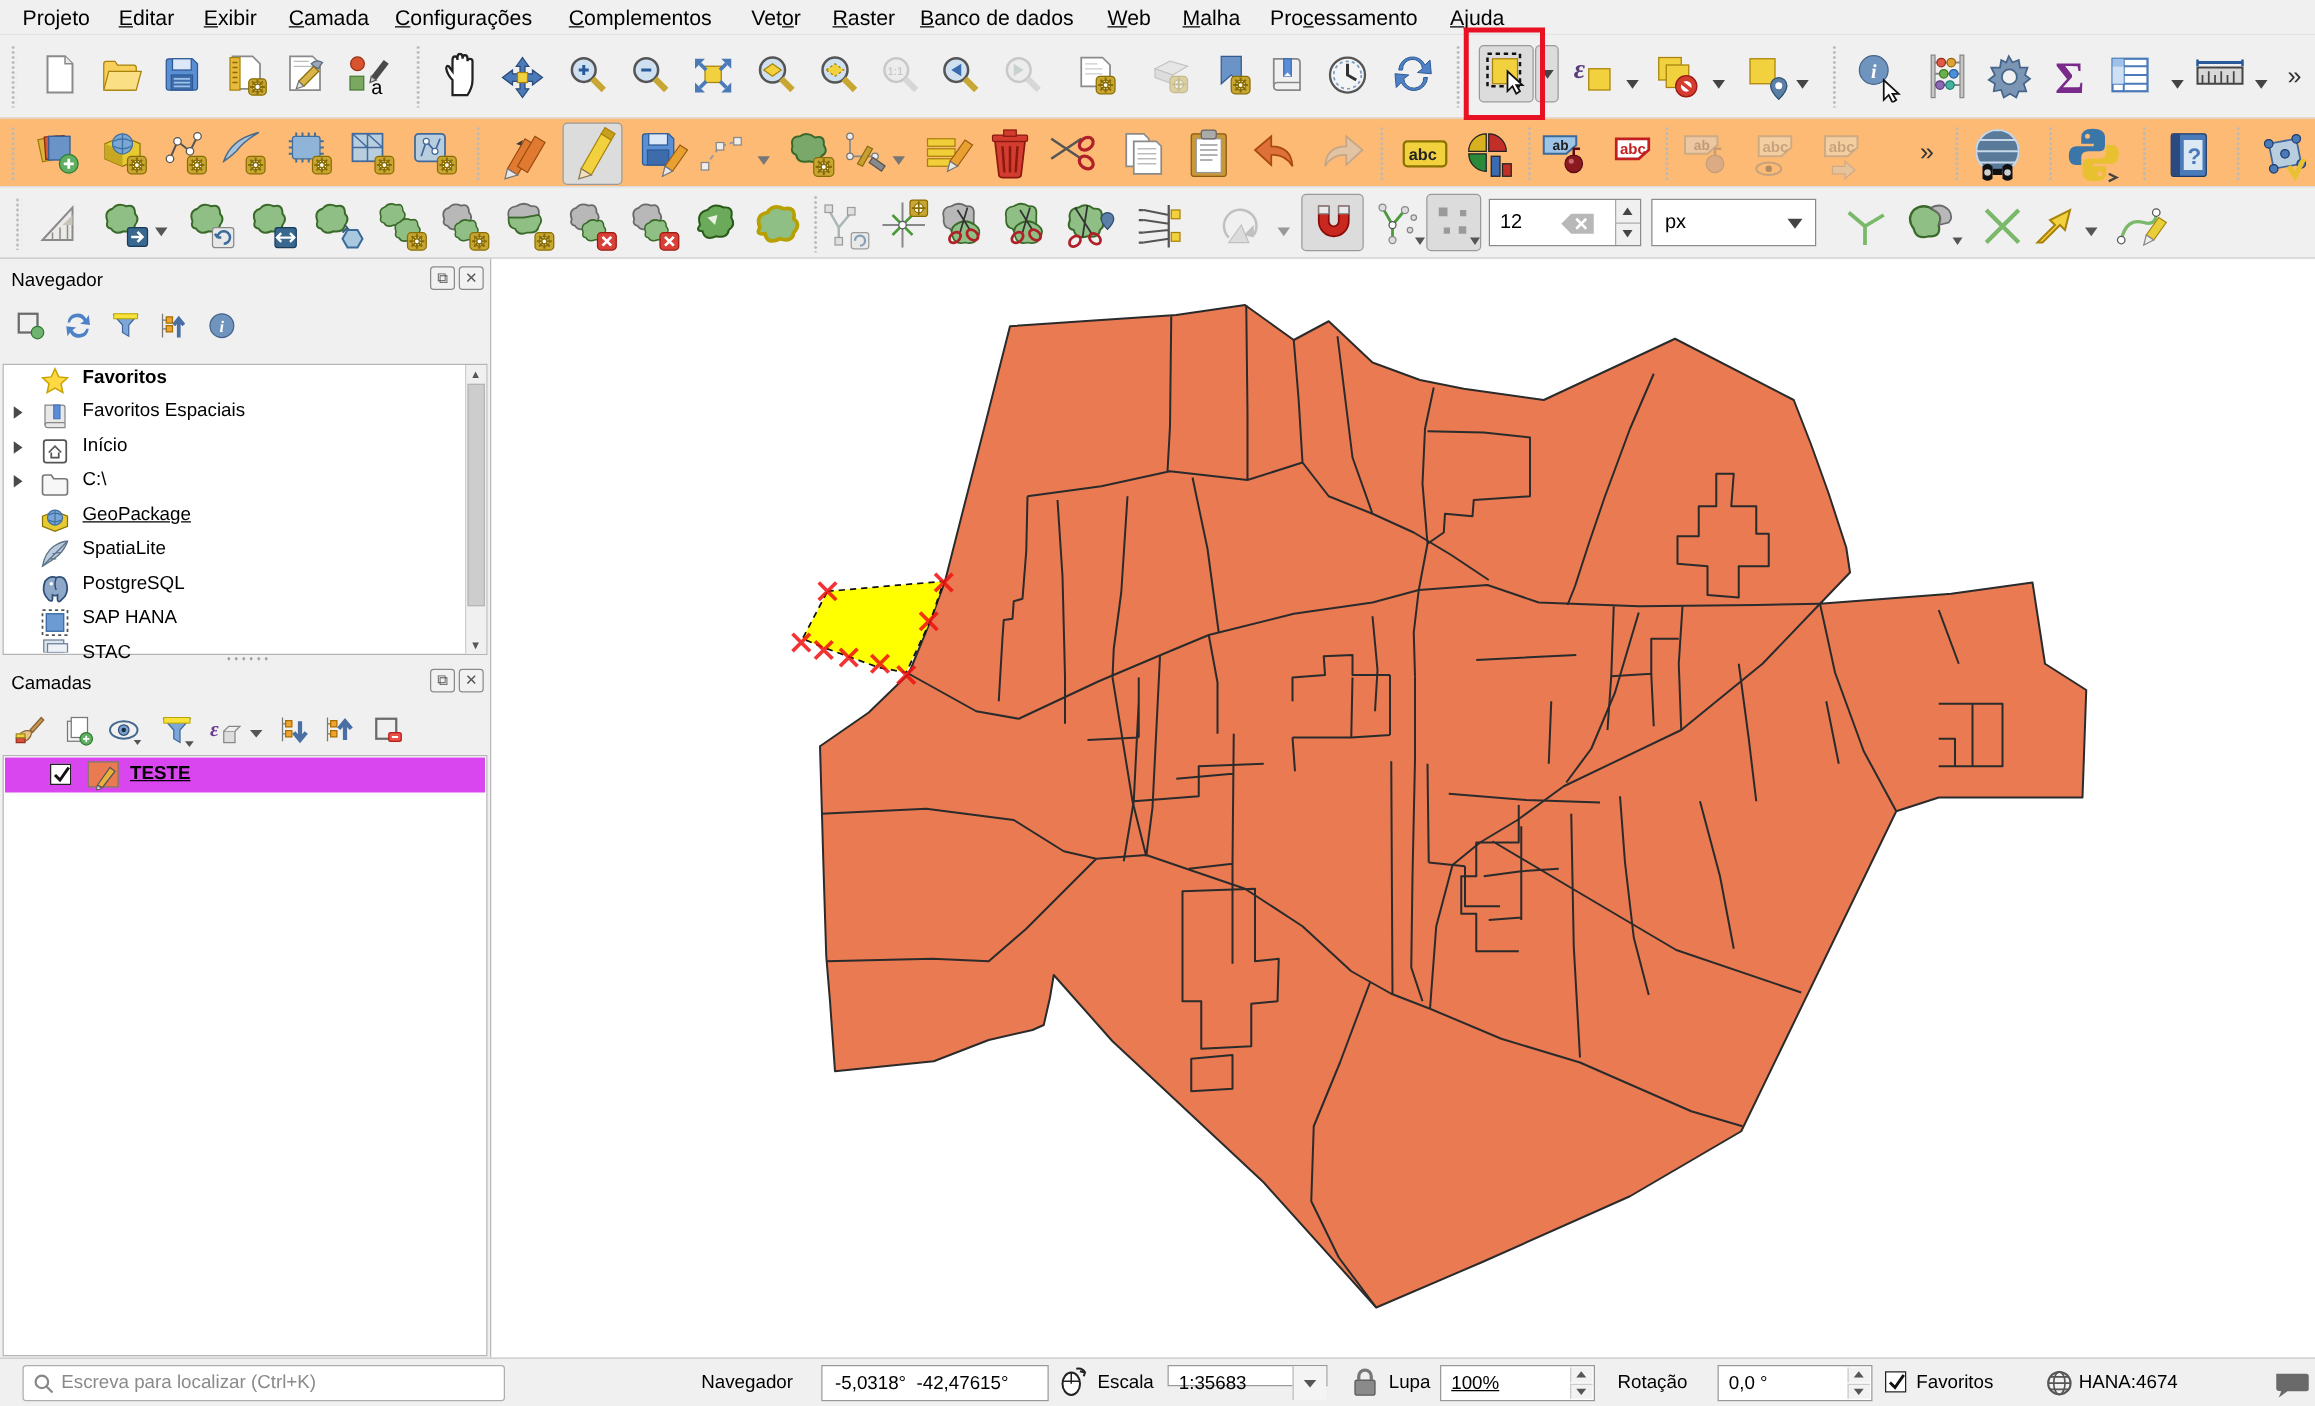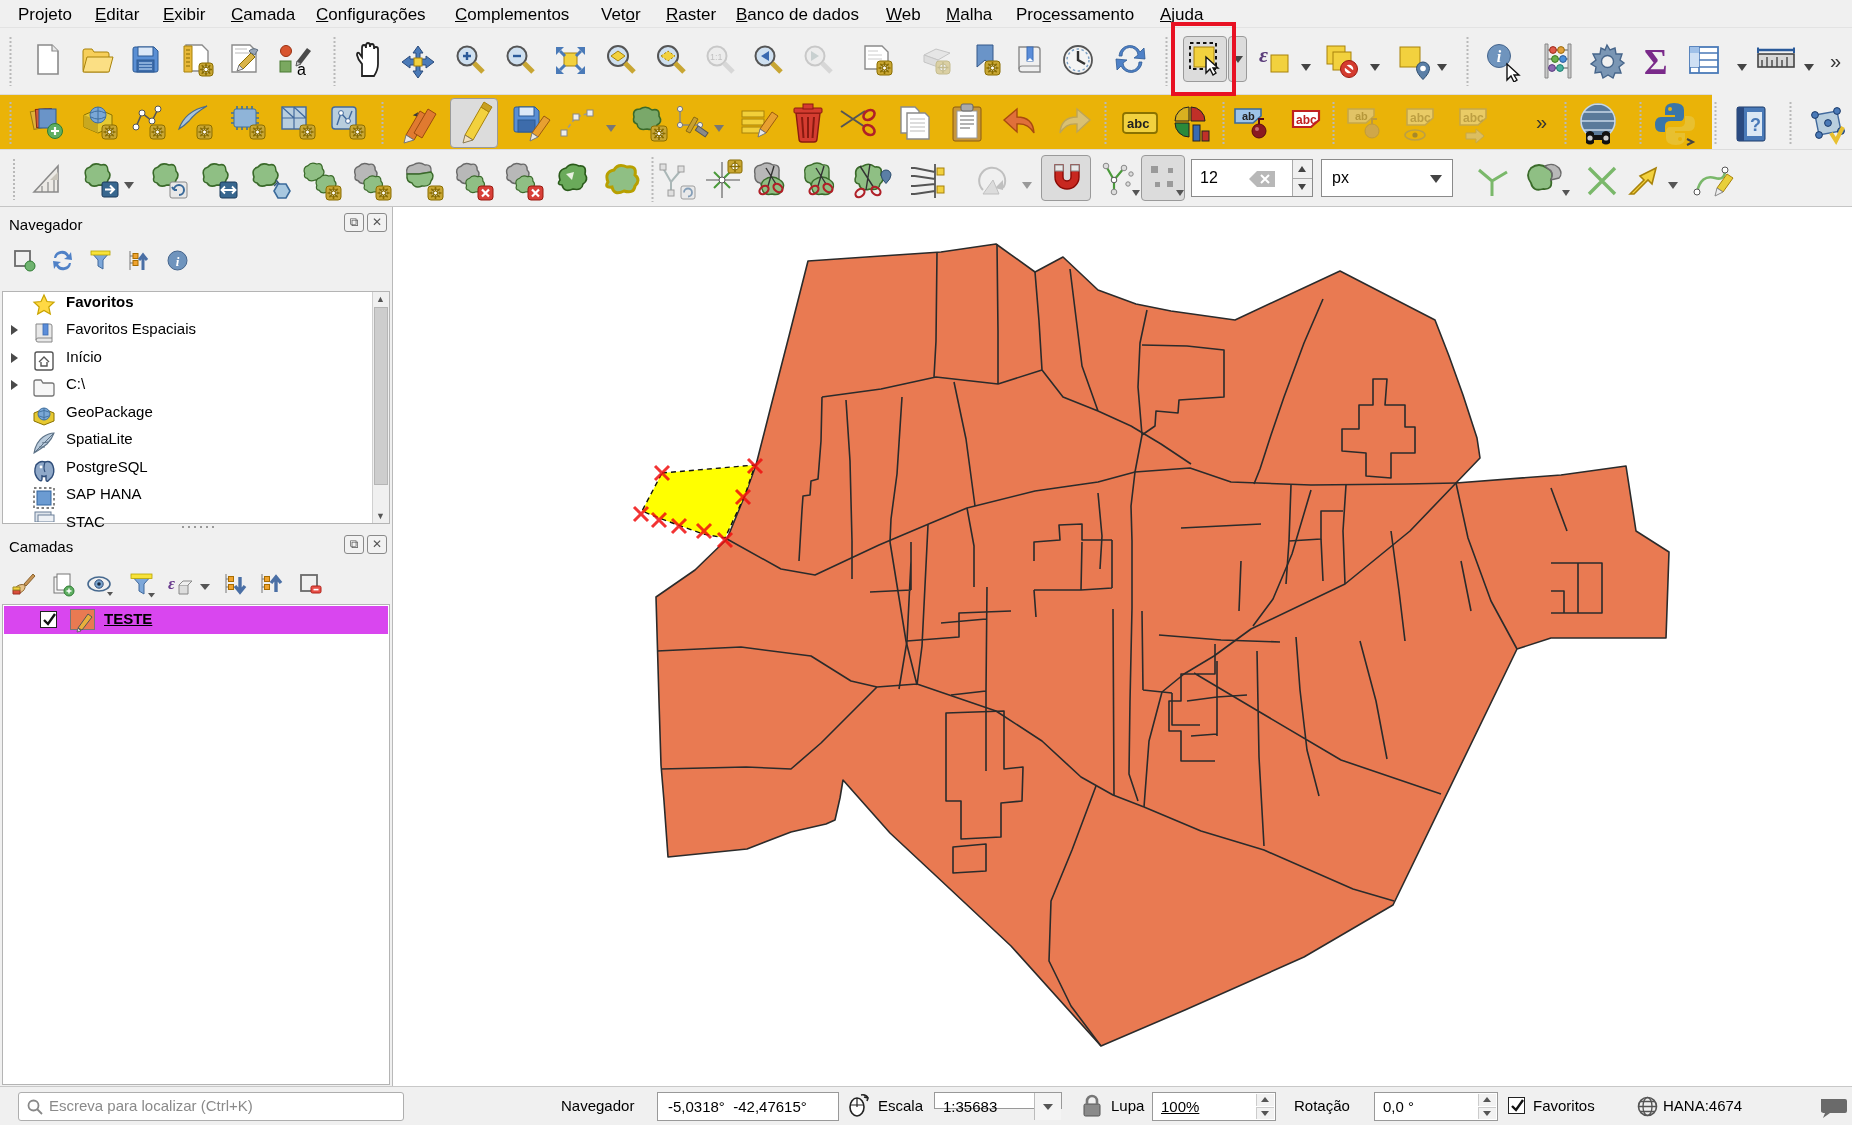--- a/index.html
+++ b/index.html
@@ -3,21 +3,21 @@
 <meta charset="utf-8">
 <style>
 * { margin:0; padding:0; box-sizing:border-box; }
 html,body { width:1852px; height:1125px; overflow:hidden; background:#f0f0f0;
   font-family:"Liberation Sans", sans-serif; }
 .ab { position:absolute; }
 #menubar { left:0; top:0; width:1852px; height:27px; background:#f0f0f0; }
 .mi { position:absolute; top:5px; font-size:17px; color:#000; white-space:nowrap; }
 .mi u { text-decoration:underline; }
 #row1 { left:0; top:27px; width:1852px; height:67px; background:#f0f0f0; border-top:1px solid #e3e3e3;}
-#row2 { left:0; top:94px; width:1712px; height:55px; background:#eab308; border-top:1px solid #dcdcdc;}
+#row2 { left:0; top:94px; width:1852px; height:55px; background:#fdba74; border-top:1px solid #dcdcdc;}
 #row3 { left:0; top:149px; width:1852px; height:57px; background:#f0f0f0; border-top:1px solid #dcdcdc;}
 #mainarea { left:0; top:206px; width:1852px; height:880px; background:#f0f0f0; border-top:1px solid #c5c5c5; }
 #canvas { position:absolute; left:392px; top:0px; width:1460px; height:880px; background:#ffffff; border-left:1px solid #b9b9b9;}
 #statusbar { left:0; top:1086px; width:1852px; height:39px; background:#f0f0f0; border-top:1px solid #c8c8c8; font-size:15px;}
 .panel-title { font-size:15px; color:#000; }
 .pbtn { position:absolute; width:20px; height:19px; border:1px solid #8a8a8a; border-radius:3px; background:#f2f2f2; color:#555; font-size:12px; text-align:center; line-height:17px;}
 .sep { position:absolute; width:5px; background-image:radial-gradient(circle, #b9b9b9 1px, transparent 1.2px); background-size:4px 4px; background-position:center top;}
 .whitebox { position:absolute; background:#fff; border:1px solid #999; }
 .sblabel { position:absolute; top:10px; color:#000; }
 .treetxt { position:absolute; font-size:15px; color:#000; white-space:nowrap;}
@@ -664,21 +664,21 @@
         </svg>
       <svg class="ab" style="left:165px;top:41px" width="25" height="25" viewBox="0 0 25 25">
           <circle cx="12.5" cy="12.5" r="9.5" fill="#6f94bd" stroke="#44648c"></circle>
           <text x="12.5" y="17.5" font-size="13" font-style="italic" font-weight="bold" font-family="Liberation Serif" fill="#fff" text-anchor="middle">i</text>
         </svg>
       <div class="ab" style="left:2px;top:84px;width:388px;height:233px;background:#fff;border:1px solid #b4b4b4;">
         <div class="treetxt" style="left:63px;top:1px;font-weight:bold;">Favoritos</div>
         <div class="treetxt" style="left:63px;top:28px;">Favoritos Espaciais</div>
         <div class="treetxt" style="left:63px;top:56px;">Início</div>
         <div class="treetxt" style="left:63px;top:83px;">C:\</div>
-        <div class="treetxt" style="left:63px;top:111px;">GeoPackage</div>
+        <div class="treetxt" style="left:63px;top:111px;text-decoration:underline;">GeoPackage</div>
         <div class="treetxt" style="left:63px;top:138px;">SpatiaLite</div>
         <div class="treetxt" style="left:63px;top:166px;">PostgreSQL</div>
         <div class="treetxt" style="left:63px;top:193px;">SAP HANA</div>
         <div class="treetxt" style="left:63px;top:221px;">STAC</div>
         <div class="ab" style="left:8px;top:33px;width:0;height:0;border-left:7px solid #4a4a4a;border-top:5px solid transparent;border-bottom:5px solid transparent;"></div>
         <div class="ab" style="left:8px;top:61px;width:0;height:0;border-left:7px solid #4a4a4a;border-top:5px solid transparent;border-bottom:5px solid transparent;"></div>
         <div class="ab" style="left:8px;top:88px;width:0;height:0;border-left:7px solid #4a4a4a;border-top:5px solid transparent;border-bottom:5px solid transparent;"></div>
         <svg class="ab" style="left:28px;top:0px;" width="26" height="26" viewBox="0 0 26 26">
             <path d="M13,3 L16,9.5 L23,10.2 L17.8,15 L19.3,22 L13,18.4 L6.7,22 L8.2,15 L3,10.2 L10,9.5 Z" fill="#ffd944" stroke="#c8a300" stroke-width="1.2"></path>
           </svg>

